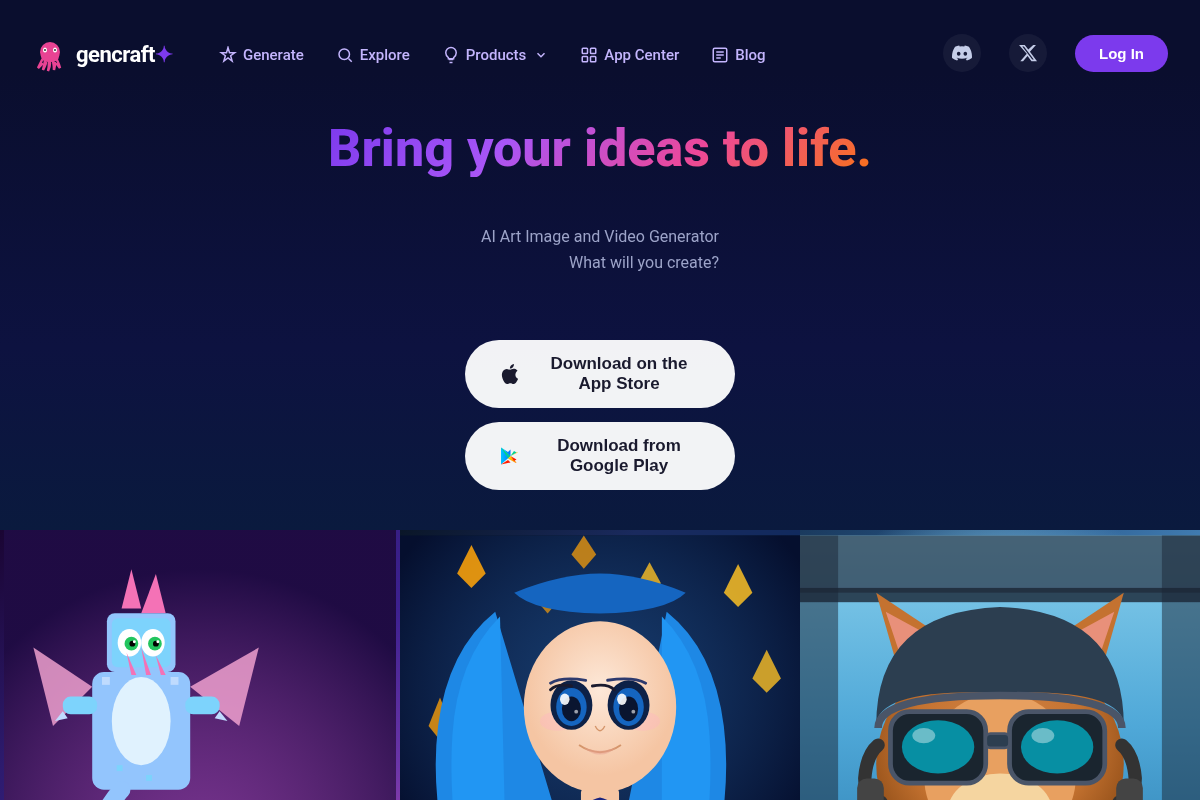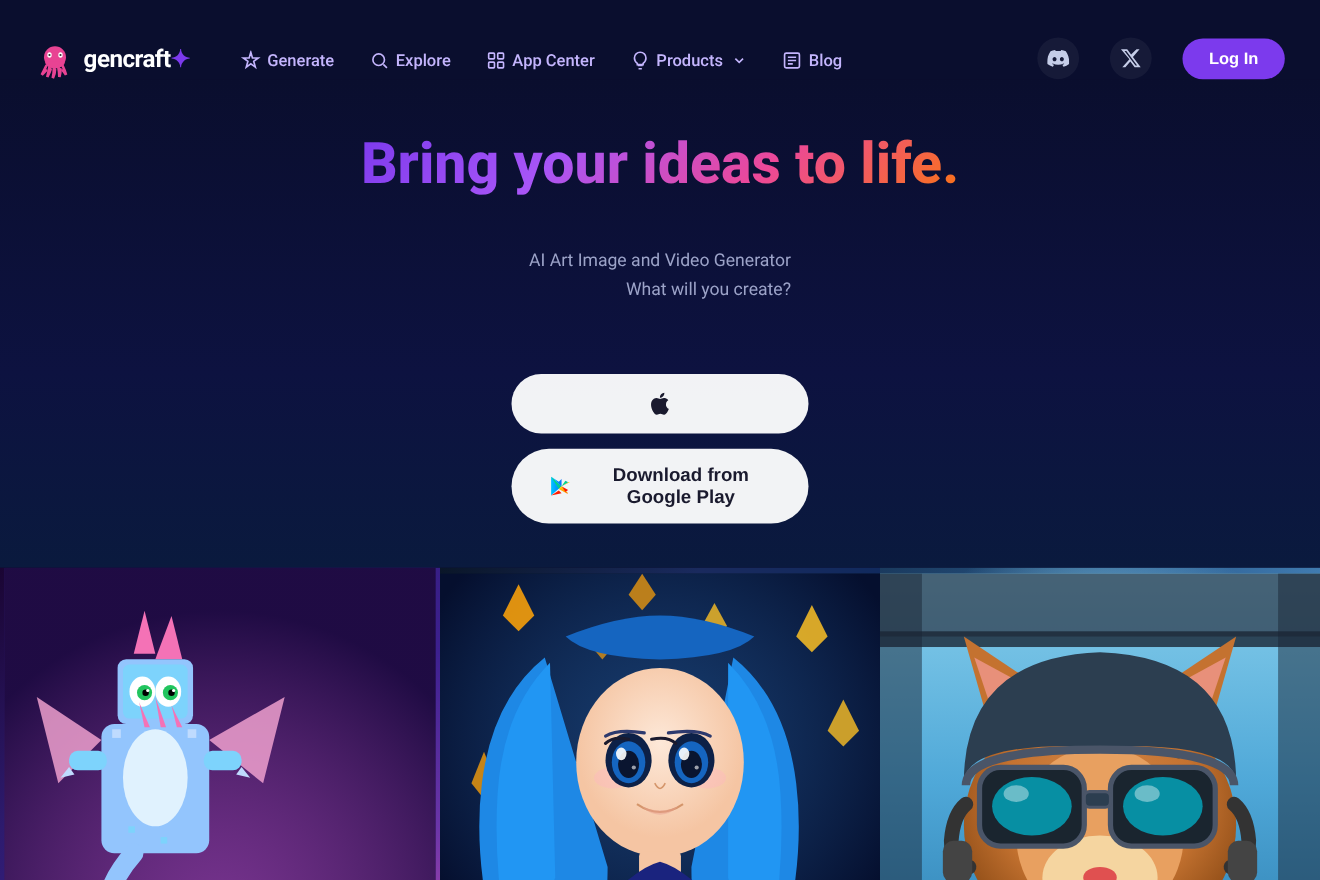--- a/index.html
+++ b/index.html
@@ -307,36 +307,36 @@
     <a class="nav-item">
       <svg viewBox="0 0 24 24" fill="none" stroke="currentColor" stroke-width="2">
         <circle cx="11" cy="11" r="7"></circle>
         <path d="M21 21l-4.35-4.35"></path>
       </svg>
       <span>Explore</span>
     </a>
 
     <a class="nav-item">
       <svg viewBox="0 0 24 24" fill="none" stroke="currentColor" stroke-width="2">
+        <path d="M9 18h6M10 22h4M12 2a7 7 0 0 1 7 7c0 3-1.5 5-3.5 6.5V17H8.5V15.5C6.5 14 5 12 5 9a7 7 0 0 1 7-7z"></path>
+      </svg>
+      <span>Products</span>
+      <svg class="chevron" viewBox="0 0 24 24" fill="none" stroke="currentColor" stroke-width="2.5">
+        <path d="M6 9l6 6 6-6"></path>
+      </svg>
+    </a>
+
+    <a class="nav-item">
+      <svg viewBox="0 0 24 24" fill="none" stroke="currentColor" stroke-width="2">
         <rect x="3" y="3" width="7" height="7" rx="1"></rect>
         <rect x="14" y="3" width="7" height="7" rx="1"></rect>
         <rect x="3" y="14" width="7" height="7" rx="1"></rect>
         <rect x="14" y="14" width="7" height="7" rx="1"></rect>
       </svg>
       <span>App Center</span>
-    </a>
-
-    <a class="nav-item">
-      <svg viewBox="0 0 24 24" fill="none" stroke="currentColor" stroke-width="2">
-        <path d="M9 18h6M10 22h4M12 2a7 7 0 0 1 7 7c0 3-1.5 5-3.5 6.5V17H8.5V15.5C6.5 14 5 12 5 9a7 7 0 0 1 7-7z"></path>
-      </svg>
-      <span>Products</span>
-      <svg class="chevron" viewBox="0 0 24 24" fill="none" stroke="currentColor" stroke-width="2.5">
-        <path d="M6 9l6 6 6-6"></path>
-      </svg>
     </a>
 
     <a class="nav-item">
       <svg viewBox="0 0 24 24" fill="none" stroke="currentColor" stroke-width="2">
         <rect x="3" y="3" width="18" height="18" rx="2"></rect>
         <path d="M7 8h10M7 12h10M7 16h6"></path>
       </svg>
       <span>Blog</span>
     </a>
   </div>
@@ -367,20 +367,21 @@
   </p>
 
   <div class="store-buttons">
 
     <button class="store-btn">
       <span class="btn-icon">
         <svg viewBox="0 0 24 24" fill="#1a1a2e" width="24" height="24">
           <path d="M18.71 19.5c-.83 1.24-1.71 2.45-3.05 2.47-1.34.03-1.77-.79-3.29-.79-1.53 0-2 .77-3.27.82-1.31.05-2.3-1.32-3.14-2.53C4.25 17 2.94 12.45 4.7 9.39c.87-1.52 2.43-2.48 4.12-2.51 1.28-.02 2.5.87 3.29.87.78 0 2.26-1.07 3.8-.91.65.03 2.47.26 3.64 1.98-.09.06-2.17 1.28-2.15 3.81.03 3.02 2.65 4.03 2.68 4.04-.03.07-.42 1.44-1.38 2.83M13 3.5c.73-.83 1.94-1.46 2.94-1.5.13 1.17-.34 2.35-1.04 3.19-.69.85-1.83 1.51-2.95 1.42-.15-1.15.41-2.35 1.05-3.11z"></path>
         </svg>
       </span>
+      <span>Download on the App Store</span>
     </button>
 
     <button class="store-btn">
       <span class="btn-icon">
         <svg viewBox="0 0 24 24" width="24" height="24" xmlns="http://www.w3.org/2000/svg">
           <defs>
             <linearGradient id="g1" x1="0%" y1="0%" x2="100%" y2="0%">
               <stop offset="0%" style="stop-color:#00C6FF"></stop>
               <stop offset="100%" style="stop-color:#0072FF"></stop>
             </linearGradient>

